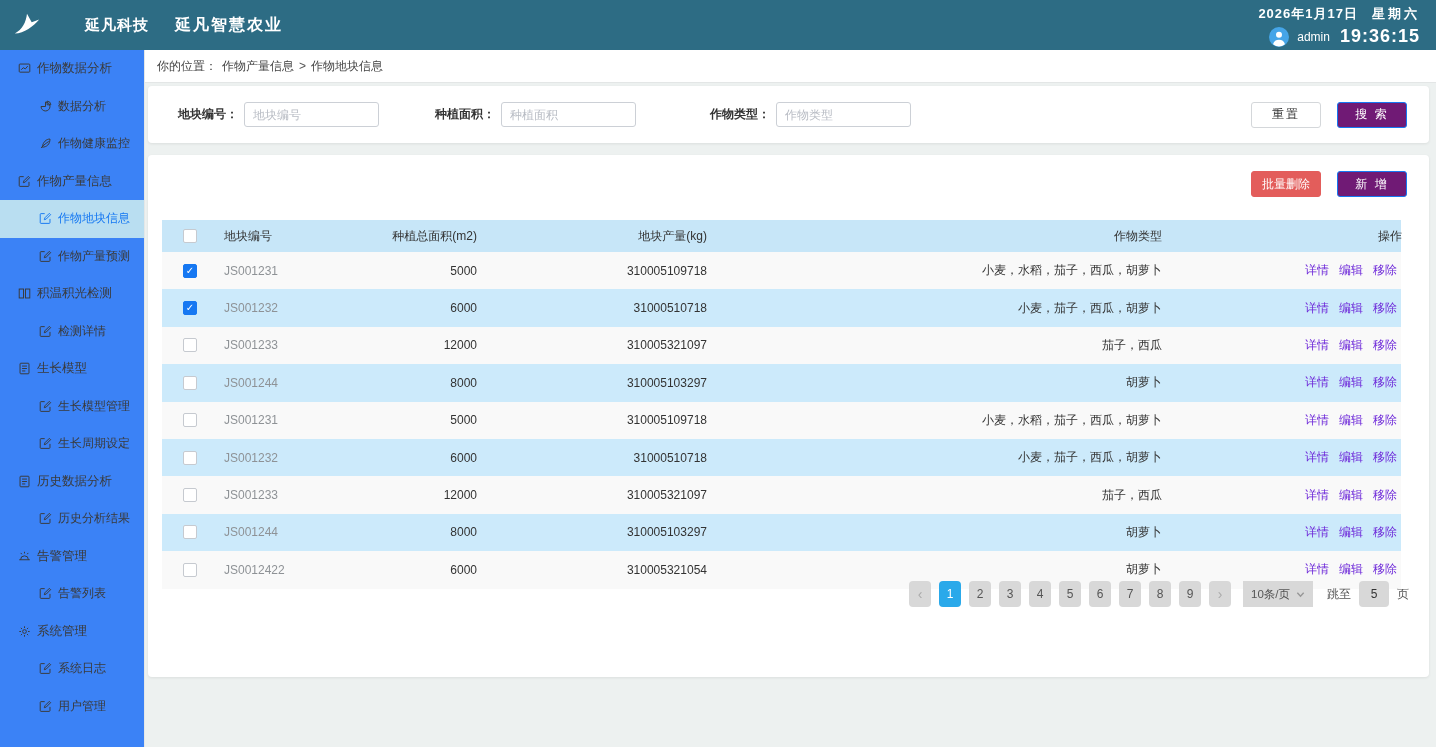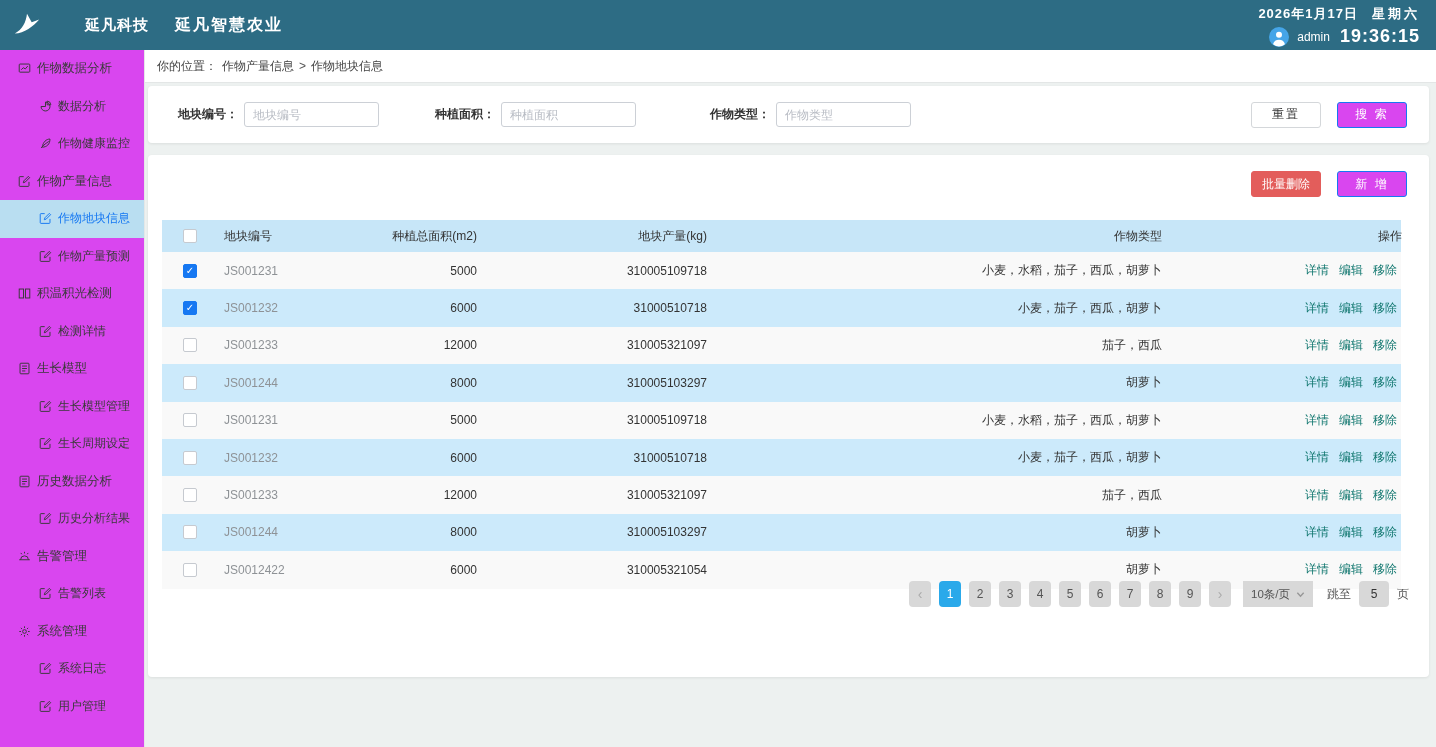--- a/index.html
+++ b/index.html
@@ -14,21 +14,21 @@
   .header-right { margin-left:auto; padding-right:16px; display:flex; flex-direction:column; align-items:flex-end; justify-content:center; height:100%; }
   .date-line { font-size:13px; font-weight:bold; letter-spacing:1px; margin-top:2px; }
   .date-line .weekday { margin-left:14px; letter-spacing:3px; }
   .user-line { display:flex; align-items:center; margin-top:3px; }
   .avatar { width:20px; height:20px; }
   .avatar svg { width:20px; height:20px; display:block; }
   .username { font-size:12px; margin:0 10px 0 8px; }
   .clock { font-size:18px; font-weight:bold; letter-spacing:1px; }
 
   
-  .sidebar { position:absolute; left:0; top:50px; width:145px; height:697px; background:#d946ef; border-right:1px solid #e4e7e7; overflow:hidden; }
+  .sidebar { position:absolute; left:0; top:50px; width:145px; height:697px; background:#3b82f6; border-right:1px solid #e4e7e7; overflow:hidden; }
   .side-item { height:37.5px; display:flex; align-items:center; cursor:pointer; color:#3a3a3a; }
   .side-item .side-icon { display:inline-flex; margin-left:18px; }
   .side-item.sub .side-icon { margin-left:39px; }
   .side-icon svg { width:13px; height:13px; fill:none; stroke:currentColor; stroke-width:1.2; }
   .side-label { font-size:12.5px; margin-left:6px; white-space:nowrap; }
   .side-item.sub .side-label { font-size:12px; }
   .side-item.active { background:#b9def1; color:#1678f2; }
 
   
   .main { position:absolute; left:145px; top:50px; width:1291px; height:697px; background:#edf1f0; }
@@ -39,40 +39,40 @@
   .card { background:#fff; border-radius:4px; box-shadow:0 1px 3px rgba(0,0,0,0.08); margin:0 7px 0 3px; }
   .filter-card { margin-top:3px; height:57px; display:flex; align-items:center; padding:0 22px 0 30px; }
   .filter-group { display:flex; align-items:center; }
   .filter-group label { font-size:12px; color:#333; font-weight:bold; }
   .filter-group input { width:135px; height:25px; border:1px solid #ccd0d6; border-radius:3px; margin-left:6px; padding:0 8px; font-size:12px; color:#333; outline:none; }
   .filter-group input::placeholder { color:#b8bcc4; }
   .fg2 { margin-left:56px; } .fg3 { margin-left:74px; }
   .filter-btns { margin-left:auto; display:flex; align-items:center; }
   .btn { height:26px; border-radius:3px; font-size:12px; cursor:pointer; letter-spacing:2px; }
   .btn-plain { width:70px; background:#fff; border:1px solid #d4d7da; color:#333; }
-  .btn-blue { width:70px; background:#d946ef; border:1px solid #1678f2; color:#fff; }
+  .btn-blue { width:70px; background:#701a75; border:1px solid #1678f2; color:#fff; }
   .btn-red { width:70px; background:#e35d5b; border:1px solid #e35d5b; color:#fff; letter-spacing:0; }
   .filter-btns .btn + .btn, .toolbar .btn + .btn { margin-left:16px; }
 
   .table-card { margin-top:12px; height:522px; position:relative; }
   .toolbar { display:flex; justify-content:flex-end; padding:16px 22px 0 0; }
 
   .table-wrap { margin:23px 28px 0 14px; }
   .trow { display:flex; align-items:center; height:37.4px; font-size:12px; color:#333; }
   .trow.thead { height:32px; background:#c7e6f8; }
   .trow.white { background:#f9f9f9; }
   .trow.blue { background:#cceafb; }
   .td { flex:none; text-align:right; }
   .c1 { width:56px; display:flex; justify-content:center; align-items:center; }
   .c2 { width:124px; text-align:left; padding-left:6px; }
   .c3 { width:135px; } .c4 { width:230px; } .c5 { width:455px; } .c6 { width:240px; }
   .trow .c2.cell-id { color:#8e9296; }
   .checkbox { width:14px; height:14px; border:1px solid #c6cad0; border-radius:2px; background:#fff; display:inline-flex; align-items:center; justify-content:center; font-size:10px; line-height:1; color:transparent; cursor:pointer; }
   .checkbox.checked { background:#1678f2; border-color:#1678f2; color:#fff; }
-  .action-link { margin:16px 5px; cursor:pointer; color:#0f766e; }
+  .action-link { margin:16px 5px; cursor:pointer; color:#6d28d9; }
 
   .pagination { position:absolute; right:20px; bottom:70px; display:flex; align-items:center; }
   .page-btn, .nav-btn { min-width:22px; height:26px; padding:0 4px; margin-left:8px; border-radius:4px; background:#d8d8d8; color:#555; font-size:12px; display:inline-flex; align-items:center; justify-content:center; cursor:pointer; }
   .nav-btn { color:#aaa; font-size:14px; }
   .page-btn.active { background:#2aa9ea; color:#fff; }
   .page-size { height:26px; margin-left:12px; padding:0 8px; border-radius:0; background:#d8d8d8; color:#555; font-size:11.5px; display:inline-flex; align-items:center; cursor:pointer; }
   .page-size .chev { margin-left:6px; display:inline-flex; }
   .page-size .chev svg { width:9px; height:9px; fill:none; stroke:#979797; stroke-width:1.5; }
   .jump-label { font-size:12px; color:#555; margin-left:14px; }
   .jump-input { width:30px; height:26px; margin-left:8px; border:none; border-radius:4px; background:#d8d8d8; color:#333; font-size:12px; text-align:center; outline:none; }

